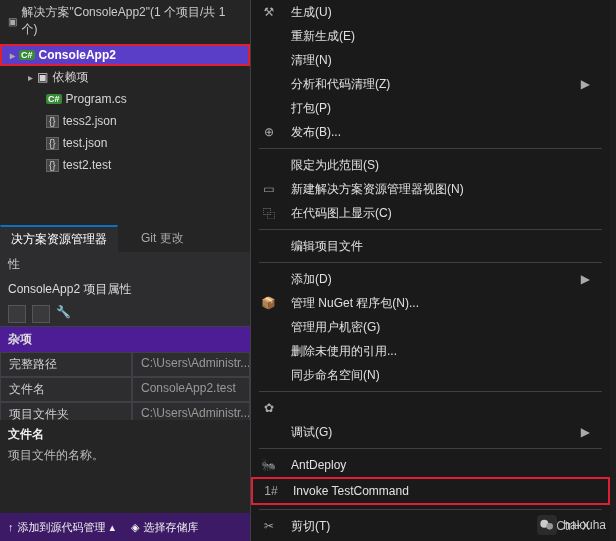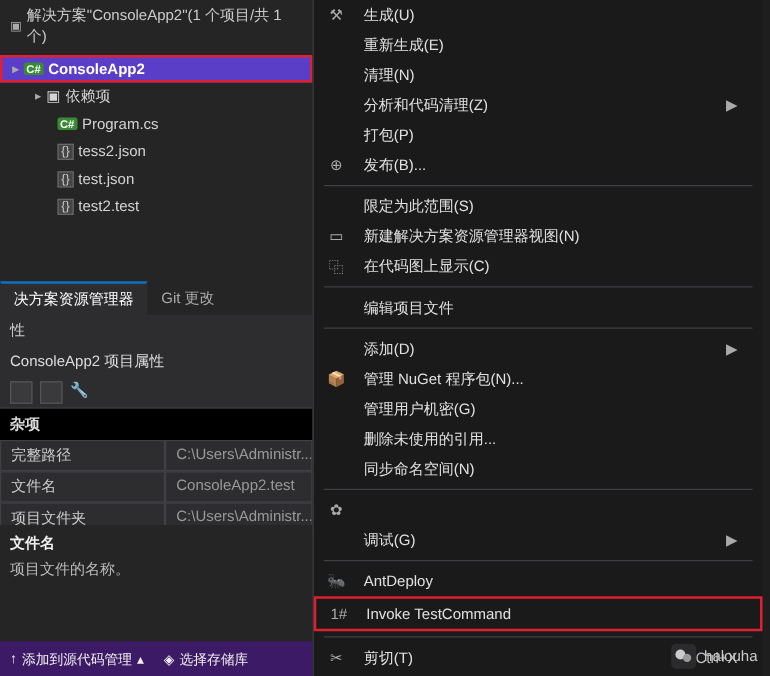--- a/index.html
+++ b/index.html
@@ -53,20 +53,21 @@
     background: #444; color: #ccc; font-size: 10px; padding: 0 2px;
     border: 1px solid #666;
   }
   .tabs {
     position: absolute;
     top: 225px;
     left: 0;
     display: flex;
     border-bottom: 1px solid #3f3f46;
     width: 250px;
+    gap: 12px;
   }
   .tab {
     padding: 4px 10px;
     color: #aaa;
     border: 1px solid transparent;
   }
   .tab.active {
     color: #fff;
     border-top: 2px solid #0e70c0;
     background: #2d2d30;
@@ -80,21 +81,21 @@
   }
   .props-title { padding: 4px 8px; color: #ccc; }
   .props-sub { padding: 4px 8px; color: #ddd; font-weight: normal; }
   .props-toolbar {
     padding: 3px 8px;
     display: flex;
     gap: 6px;
     border-bottom: 1px solid #3f3f46;
   }
   .tbicon { width: 18px; height: 18px; background: #3a3a3d; border: 1px solid #555; }
-  .props-cat { padding: 4px 8px; font-weight: bold; color: #ddd; background: #000000; }
+  .props-cat { padding: 4px 8px; font-weight: bold; color: #ddd; background: #4c1d95; }
   .prop-row { display: flex; }
   .prop-name { width: 132px; padding: 3px 8px; color: #ccc; border: 1px solid #3f3f46; }
   .prop-val { flex: 1; padding: 3px 8px; color: #999; border: 1px solid #3f3f46; white-space: nowrap; overflow: hidden; }
   .desc-pane {
     position: absolute;
     top: 420px;
     left: 0;
     width: 250px;
     padding: 6px 8px;
     background: #252526;

